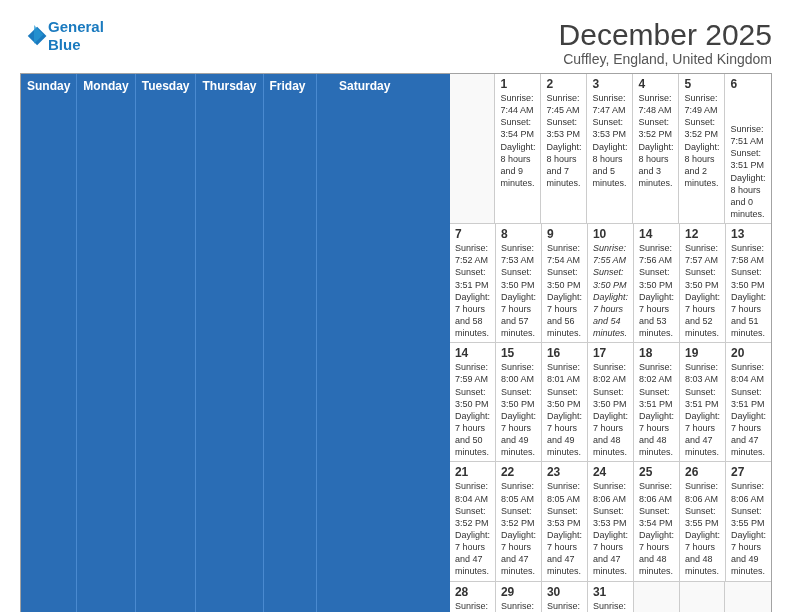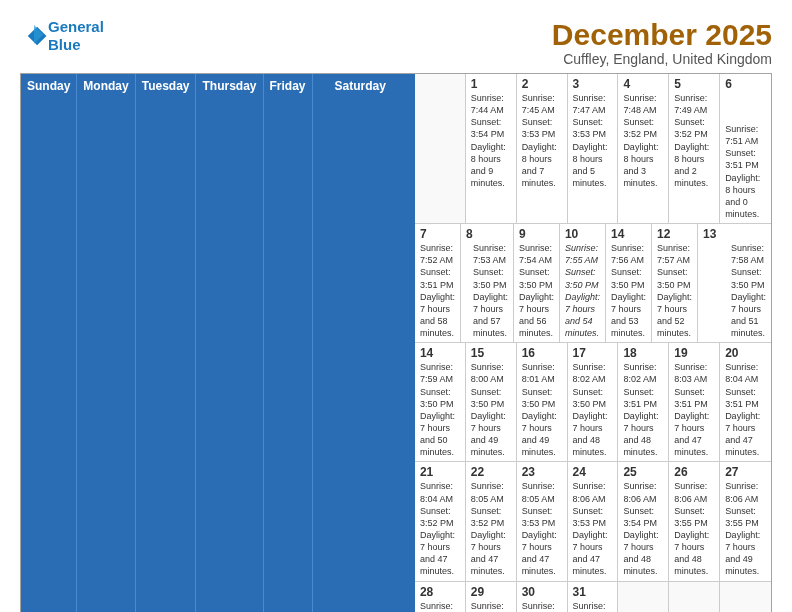--- a/index.html
+++ b/index.html
@@ -36,22 +36,22 @@
     .logo-text .blue { color: #1a7abf; }
     .logo-icon {
       width: 28px;
       height: 28px;
     }
     .title-block {
       text-align: right;
     }
     .month-title {
       font-size: 30px;
-      font-weight: bold;
-      color: #a16207;
+      font-weight: normal;
+      color: #404040;
       line-height: 1.1;
     }
     .location {
       font-size: 14px;
       color: #555;
     }
     .calendar {
       flex: 1;
       display: flex;
       flex-direction: row;
@@ -186,21 +186,21 @@
         <div class="cal-row">
           <div class="cal-cell">
             <span class="day-num">7</span>
             <div class="cell-info" style="white-space: pre-line;">Sunrise: 7:52 AM
 Sunset: 3:51 PM
 Daylight: 7 hours
 and 58 minutes.</div>
           </div>
           <div class="cal-cell">
             <span class="day-num">8</span>
-            <div class="cell-info" style="white-space: pre-line; margin-left: 7px;">Sunrise: 7:53 AM
+            <div class="cell-info" style="white-space: pre-line;">Sunrise: 7:53 AM
 Sunset: 3:50 PM
 Daylight: 7 hours
 and 57 minutes.</div>
           </div>
           <div class="cal-cell">
             <span class="day-num">9</span>
             <div class="cell-info" style="white-space: pre-line;">Sunrise: 7:54 AM
 Sunset: 3:50 PM
 Daylight: 7 hours
 and 56 minutes.</div>
@@ -221,21 +221,21 @@
           </div>
           <div class="cal-cell">
             <span class="day-num">12</span>
             <div class="cell-info" style="white-space: pre-line;">Sunrise: 7:57 AM
 Sunset: 3:50 PM
 Daylight: 7 hours
 and 52 minutes.</div>
           </div>
           <div class="cal-cell">
             <span class="day-num">13</span>
-            <div class="cell-info" style="white-space: pre-line; margin-left: 28px;">Sunrise: 7:58 AM
+            <div class="cell-info" style="white-space: pre-line;">Sunrise: 7:58 AM
 Sunset: 3:50 PM
 Daylight: 7 hours
 and 51 minutes.</div>
           </div>
         </div>
         <div class="cal-row">
           <div class="cal-cell">
             <span class="day-num">14</span>
             <div class="cell-info" style="white-space: pre-line;">Sunrise: 7:59 AM
 Sunset: 3:50 PM

